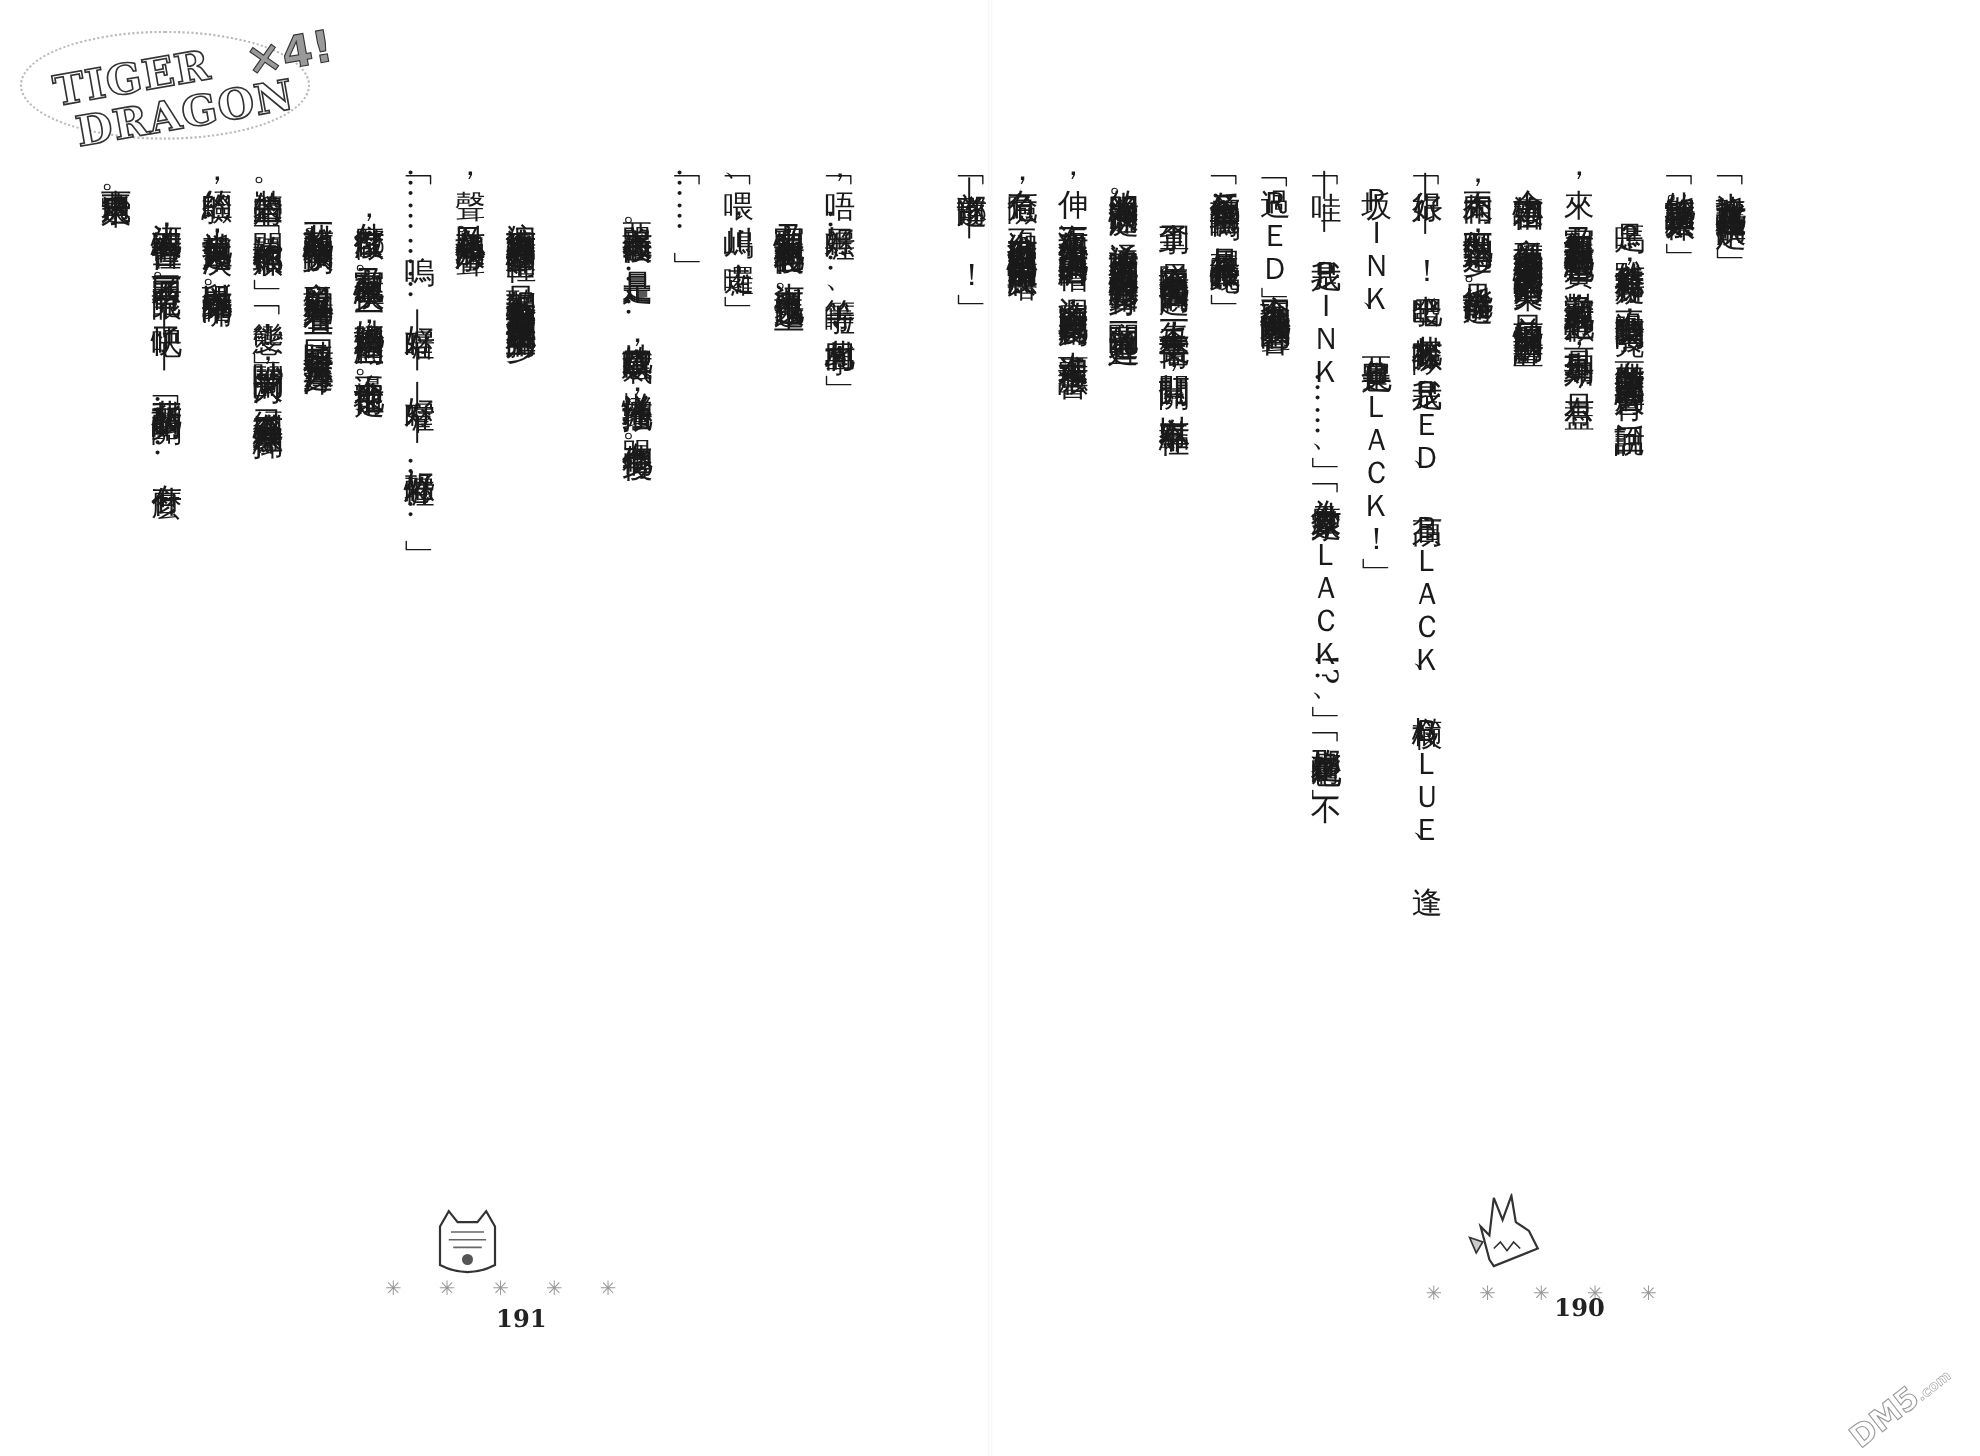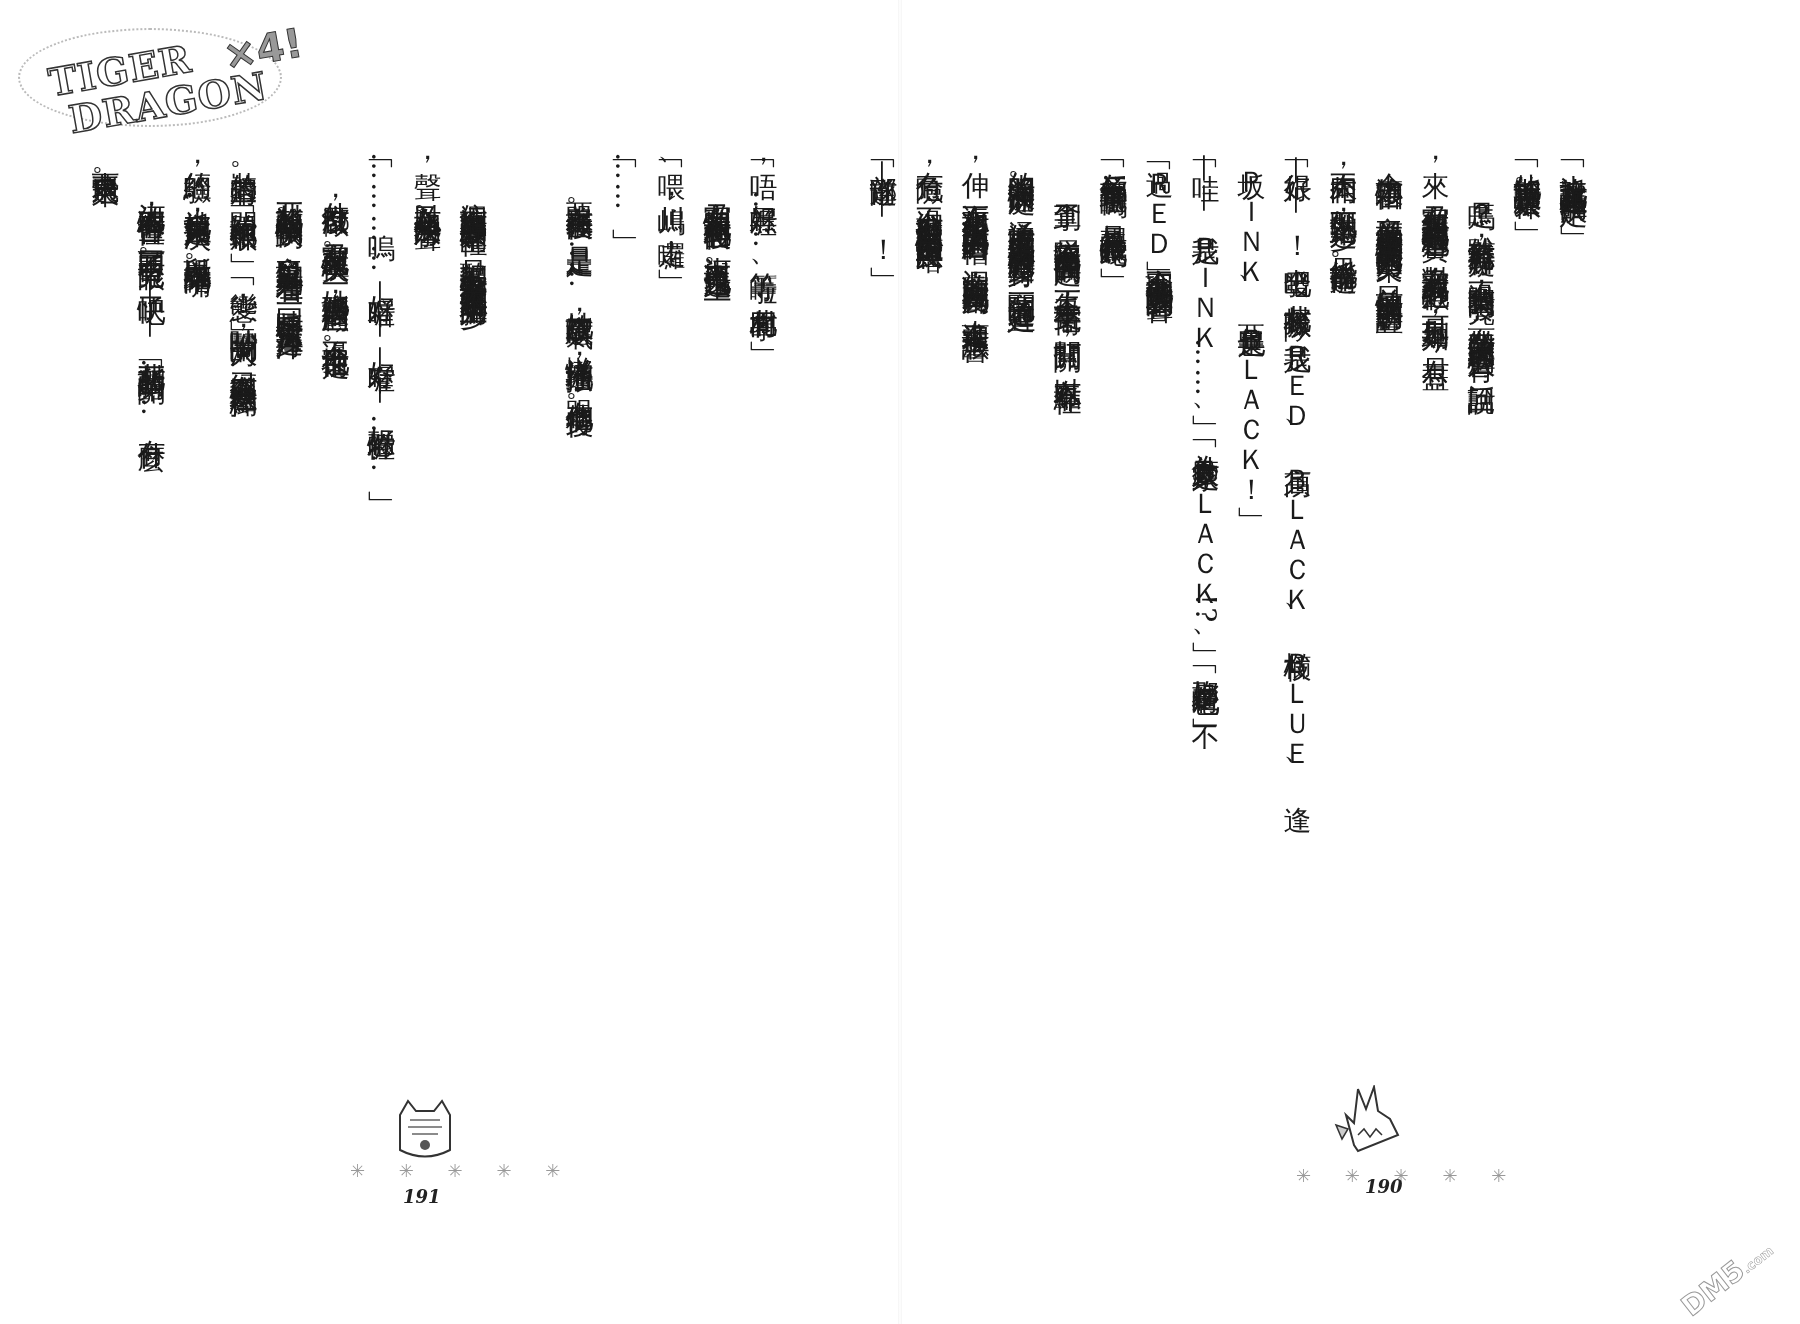--- a/index.html
+++ b/index.html
@@ -20,22 +20,22 @@
                 border-radius:50%; border:2px dotted #bbbbbb; }
   .logo-line1, .logo-line2 { position:absolute; font-family:"DejaVu Serif", serif;
        font-weight:bold; color:#ffffff; -webkit-text-stroke:1.5px #333333;
        font-size:38px; letter-spacing:1px; transform:rotate(-10deg); }
   .logo-line1 { left:30px; top:30px; }
   .logo-line2 { left:50px; top:62px; }
   .logo-x4 { position:absolute; left:205px; top:8px; font-family:"DejaVu Sans", sans-serif;
        font-weight:bold; font-size:40px; color:#999999; -webkit-text-stroke:1px #333;
        transform:rotate(-10deg); }
   .mascot { position:absolute; width:70px; height:70px; }
-  .page-num { position:absolute; font-family:"DejaVu Serif", serif; font-style:italic;
-       font-weight:bold; font-size:18px; color:#222; }
+  .page-num { position:absolute; font-family:"DejaVu Serif", serif; 
+       font-weight:bold; font-size:22px; color:#222;margin-left:48px; }
   .sparkles { position:absolute; font-size:18px; color:#999; letter-spacing:14px; }
   .watermark { position:absolute; right:20px; bottom:30px; font-family:"DejaVu Sans", sans-serif;
        font-weight:bold; font-size:28px; color:#ffffff; -webkit-text-stroke:1px #999;
        transform:rotate(-38deg); }
   .watermark small { font-size:13px; -webkit-text-stroke:0.5px #999; }
 </style>
 </head>
 <body>
 
 <div class="page page-left">

